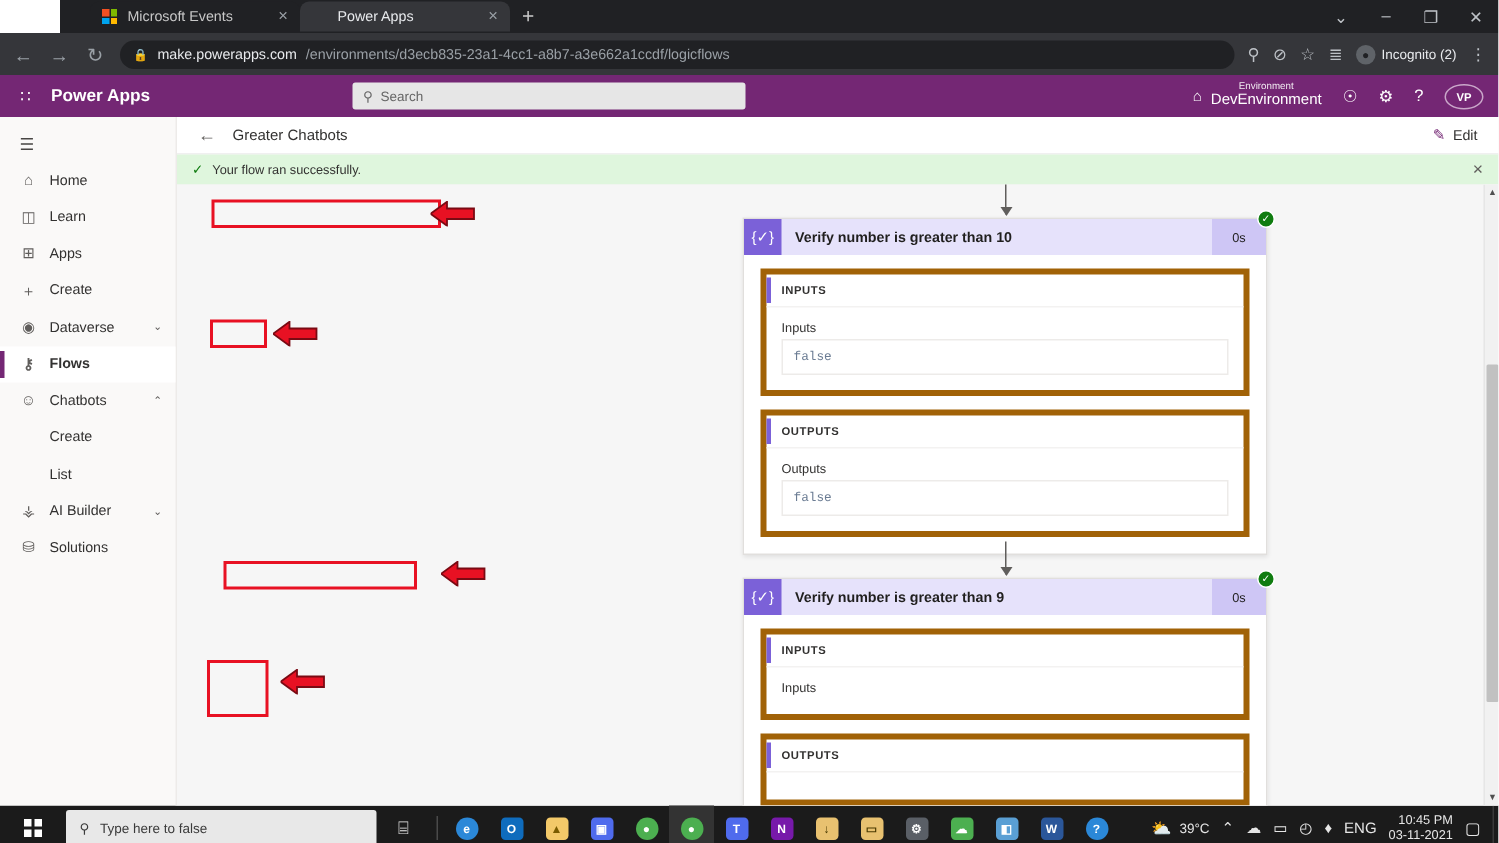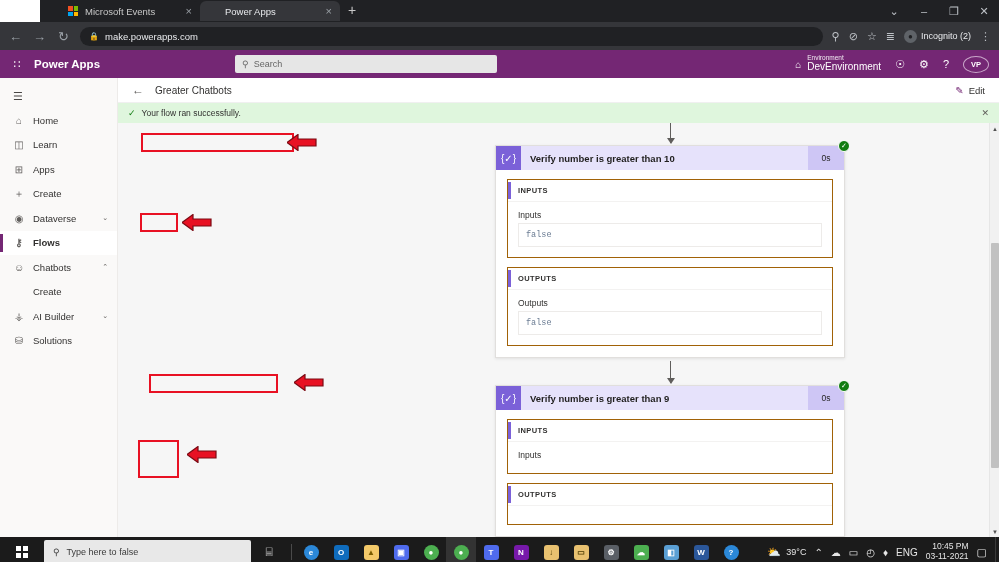--- a/index.html
+++ b/index.html
@@ -70,21 +70,21 @@
   .waffle { font-size: 11px; letter-spacing: 0; width: 14px; text-align:center; }
   .pa-brand { font-size: 11.5px; font-weight: 600; }
   .pa-search {
     width: 262px; height: 18px; background: #e6e6e6; border-radius: 2px;
     display: flex; align-items: center; gap: 5px; padding: 0 7px;
     font-size: 9px; color: #666; margin-left: 125px;
   }
   .pa-right { margin-left: auto; display: flex; align-items: center; gap: 14px; }
   .env-box { display: flex; align-items: center; gap: 6px; }
   .env-ico { font-size: 10px; }
-  .env-text { line-height: 1.05; }
+  .env-text { line-height: 1.05; text-align: center; }
   .env-label { font-size: 6.5px; opacity: .9; display:block; }
   .env-name { font-size: 10px; display:block; }
   .hd-ico { font-size: 11px; }
   .avatar-vp {
     width: 26px; height: 17px; border-radius: 50%; border: 1px solid #c9a6c9;
     display: flex; align-items: center; justify-content: center;
     font-size: 7.5px; font-weight: 700;
   }
 
   
@@ -168,21 +168,21 @@
     justify-content: center; font-size: 8.5px; color: #201f1e;
   }
   .status-dot {
     position: absolute; right: -6px; top: -6px; width: 12px; height: 12px;
     border-radius: 50%; background: #107c10; color: #fff;
     display: flex; align-items: center; justify-content: center;
     font-size: 7px; border: 1.5px solid #fff;
   }
   .card-body { padding: 9px 11px 11px 11px; }
   .section {
-    border: 1px solid #a16207; background: #fff; margin-bottom: 9px;
+    border: 4px solid #a16207; background: #fff; margin-bottom: 9px;
   }
   .section-head {
     height: 22px; display: flex; align-items: center; padding-left: 10px;
     font-size: 7.5px; letter-spacing: .4px; color: #323130;
     border-bottom: 1px solid #f3f2f1; position: relative; font-weight: 600;
   }
   .section-head::before {
     content: ''; position: absolute; left: 0; top: 2px; bottom: 2px;
     width: 2.5px; background: #7b61d8;
   }
@@ -298,20 +298,21 @@
 </div>
 
 <div class="browser-toolbar">
   <span class="nav-ico">←</span>
   <span class="nav-ico">→</span>
   <span class="nav-ico">↻</span>
 
   <div class="omnibox">
     <span class="lock-ico">🔒</span>
     <span class="url-strong">make.powerapps.com</span>
+      <span class="url-dim">/environments/d3ecb835-23a1-4cc1-a8b7-a3e662a1ccdf/logicflows</span>
   </div>
 
   <span class="tb-ico">⚲</span>
   <span class="tb-ico">⊘</span>
   <span class="tb-ico">☆</span>
   <span class="tb-ico">≣</span>
 
   <div class="incognito-pill">
     <span class="incognito-av">●</span>
     <span>Incognito (2)</span>
@@ -373,20 +374,23 @@
       <span class="nav-ic">⚷</span>
       <span class="nav-label">Flows</span>
     </div>
     <div class="nav-item">
       <span class="nav-ic">☺</span>
       <span class="nav-label">Chatbots</span>
       <span class="nav-chev">⌃</span>
     </div>
     <div class="nav-item sub">
       <span class="nav-label">Create</span>
+    </div>
+    <div class="nav-item sub">
+      <span class="nav-label">List</span>
     </div>
     <div class="nav-item">
       <span class="nav-ic">⚶</span>
       <span class="nav-label">AI Builder</span>
       <span class="nav-chev">⌄</span>
     </div>
     <div class="nav-item">
       <span class="nav-ic">⛁</span>
       <span class="nav-label">Solutions</span>
     </div>

